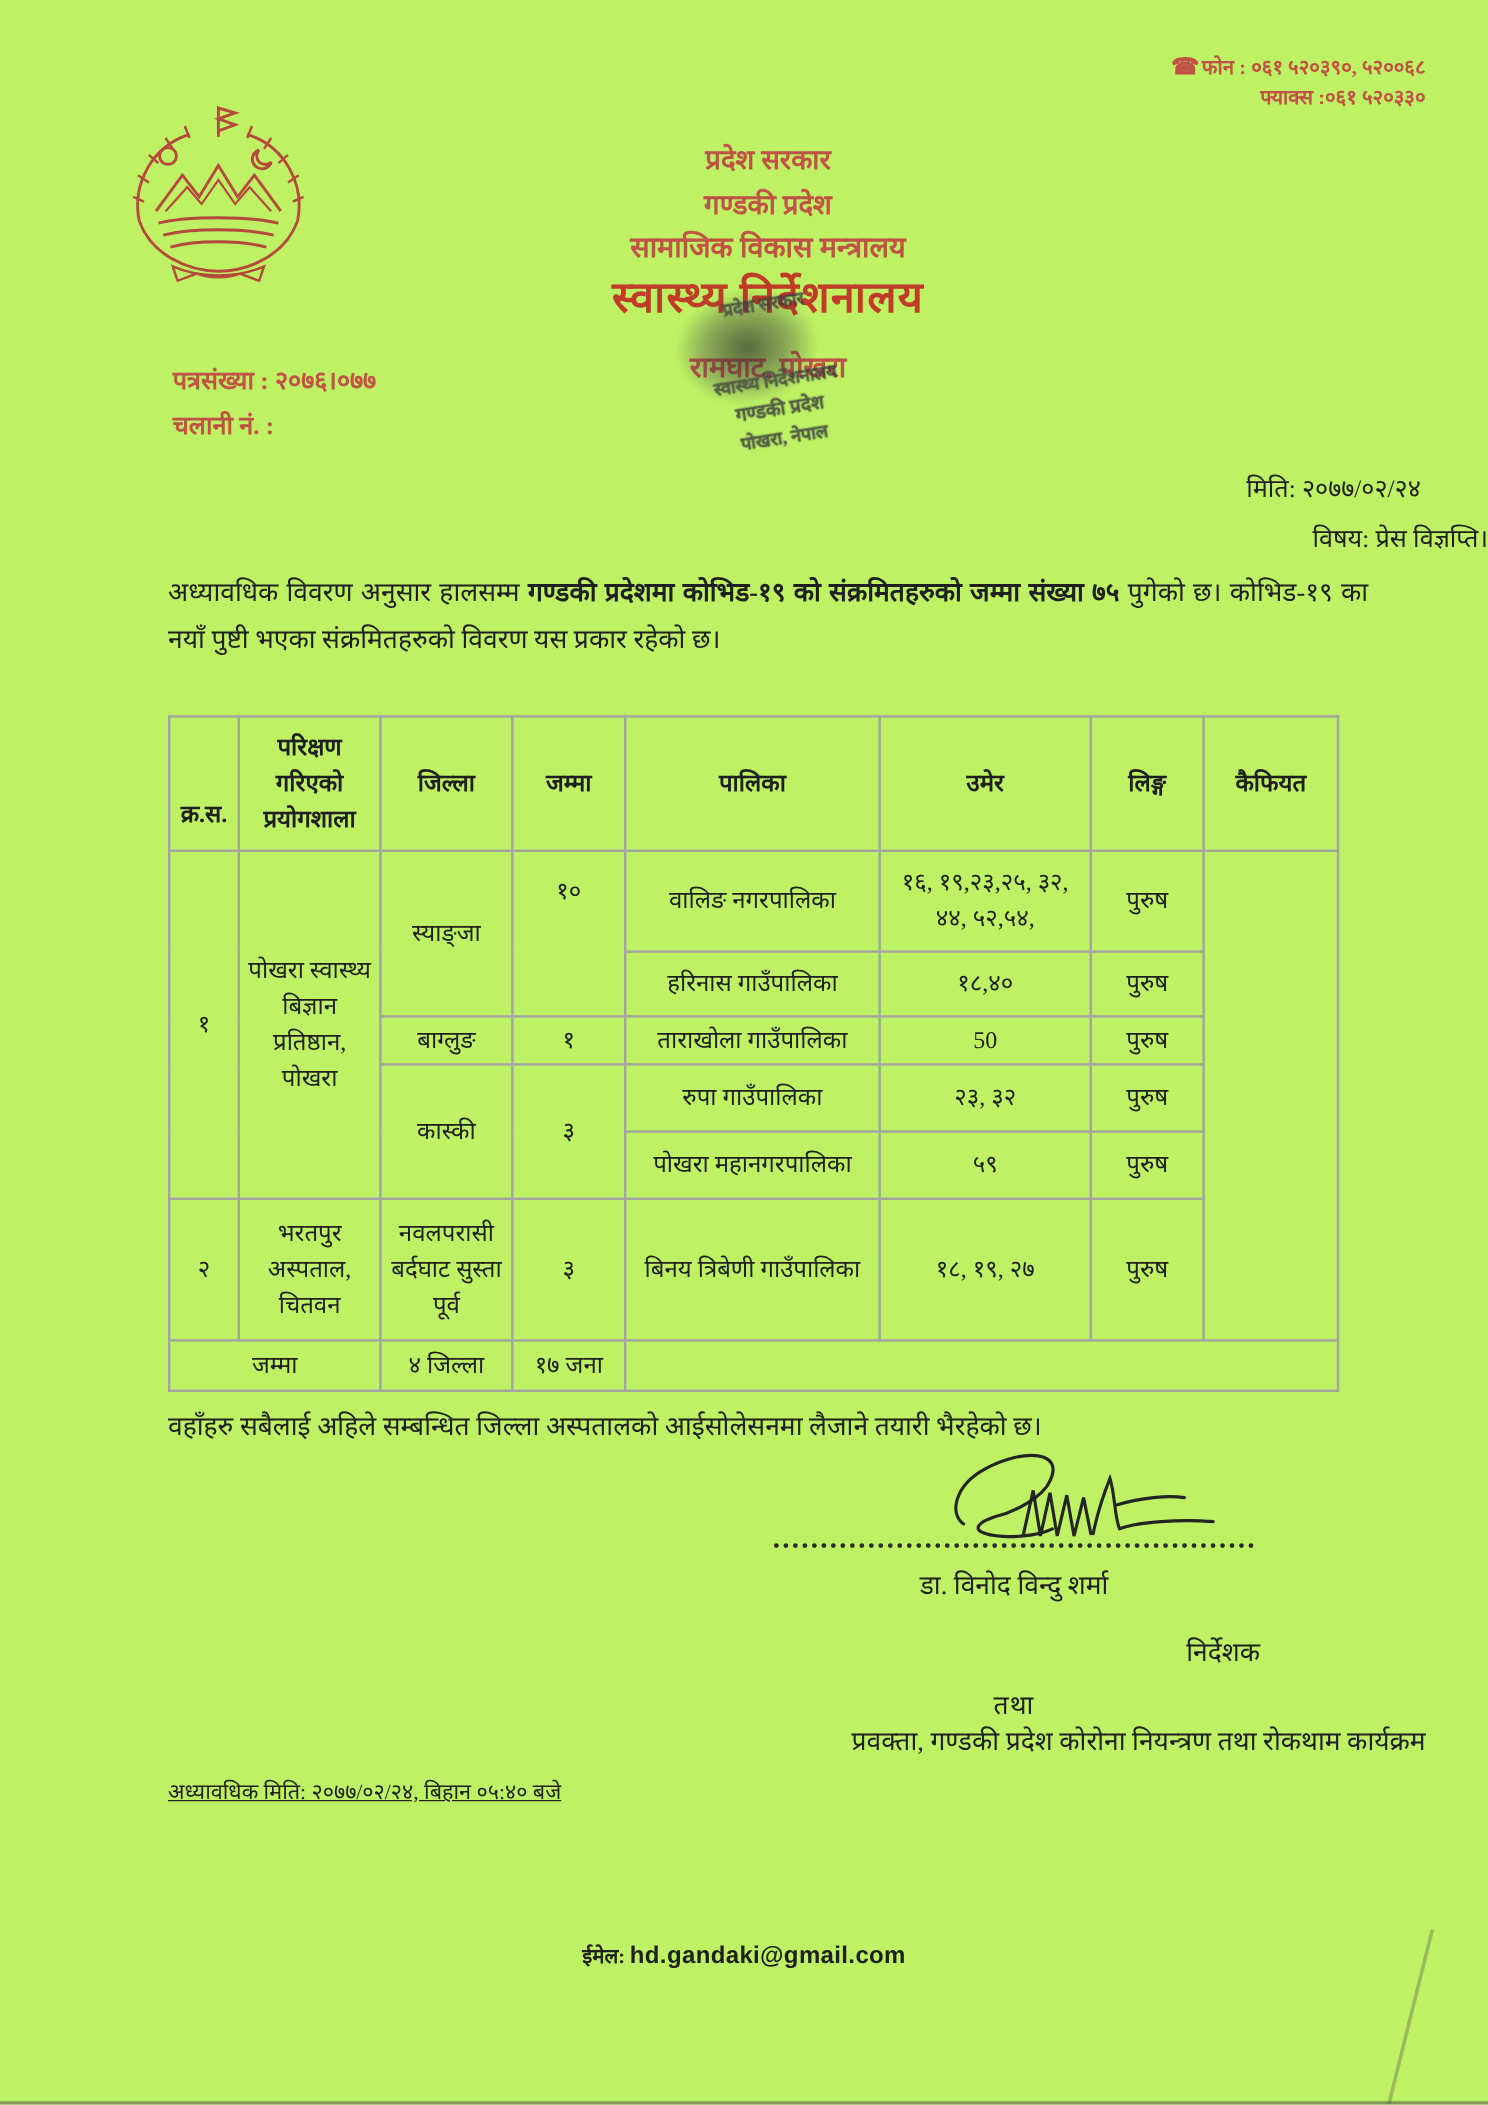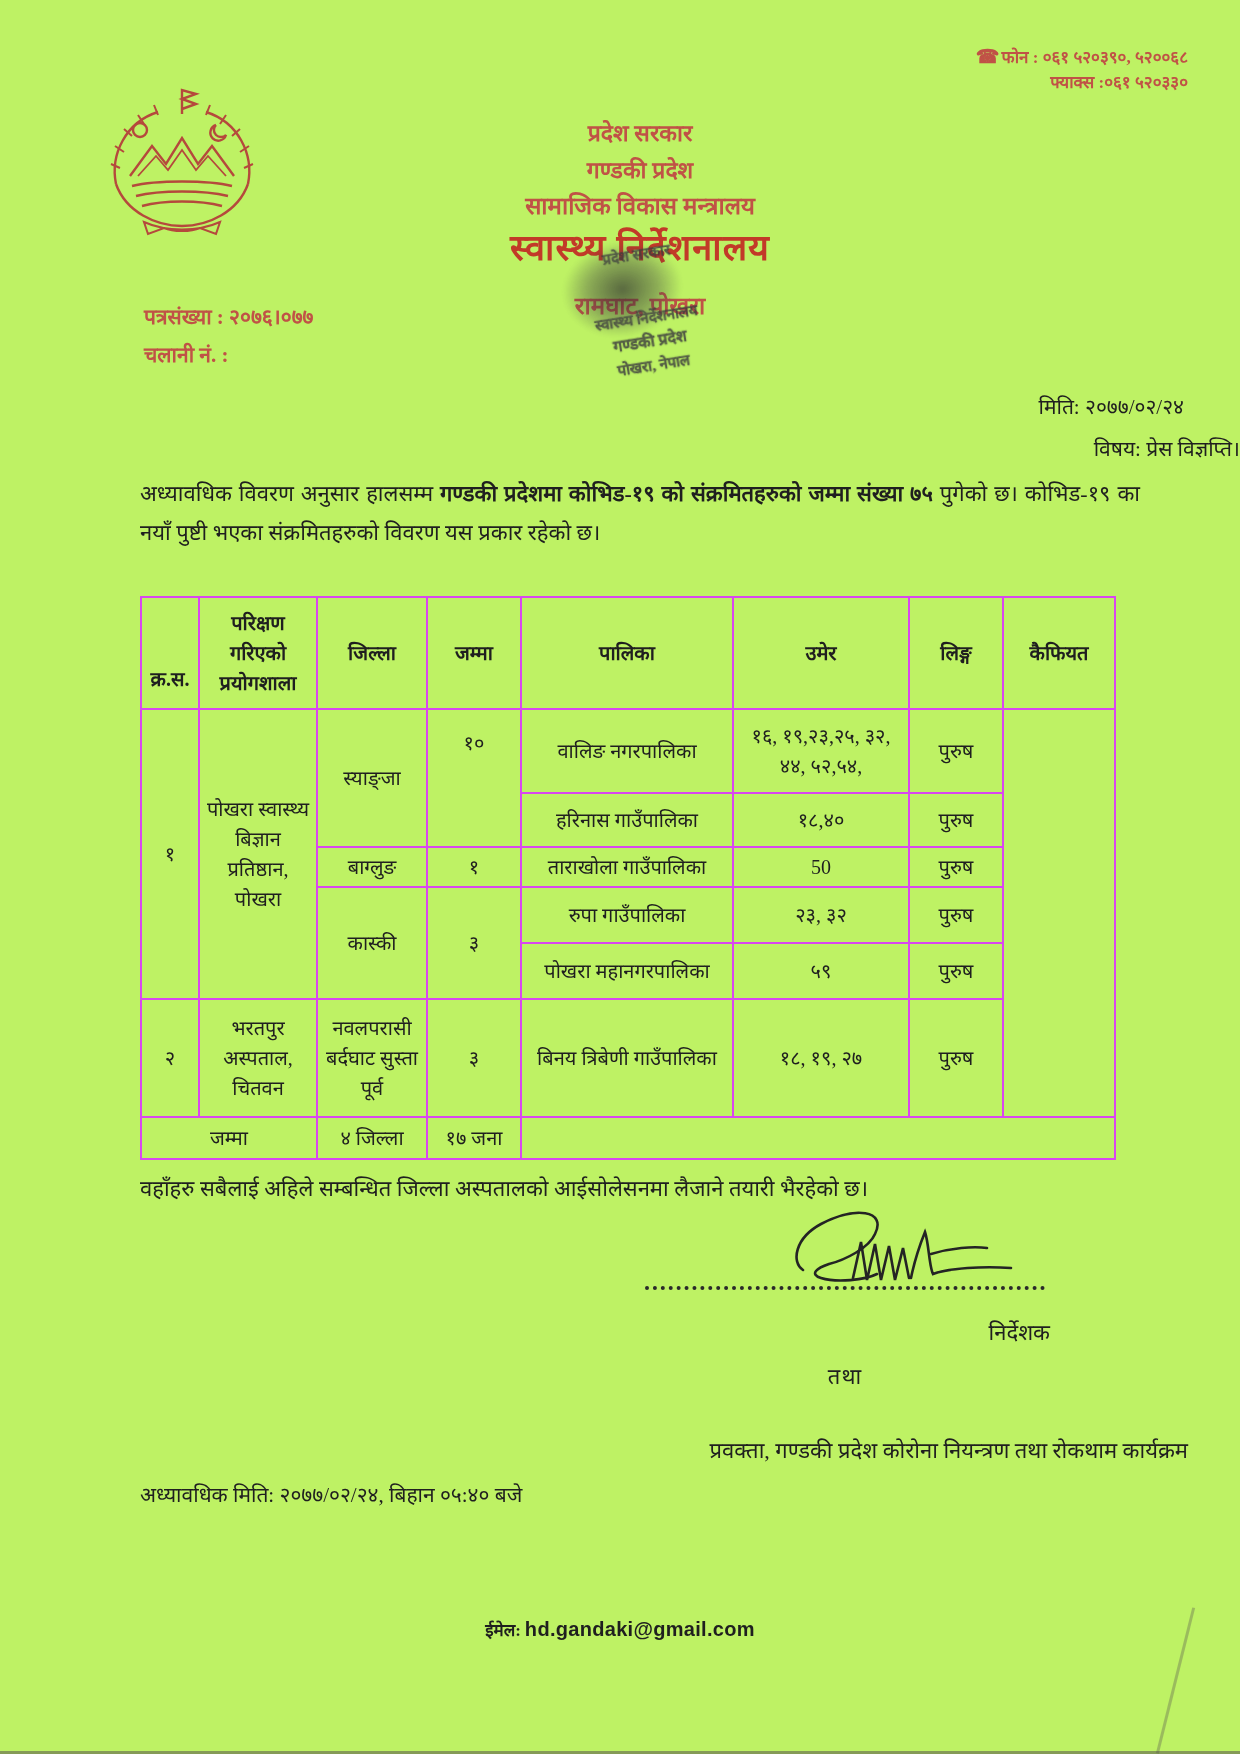--- a/index.html
+++ b/index.html
@@ -41,21 +41,21 @@
   .chalani{position:absolute;left:144px;top:340px;font-size:21px;font-weight:bold;color:#c05246;}
   .date-line{position:absolute;right:56px;top:392px;font-size:21px;}
   .subject{position:absolute;left:0;width:1240px;top:434px;text-align:right;font-size:21px;}
 
   .para{position:absolute;left:140px;top:474px;width:1000px;font-size:22px;line-height:39px;text-align:justify;}
   .para b{font-weight:bold;}
 
   
   table.main{position:absolute;left:140px;top:596px;border-collapse:collapse;table-layout:fixed;}
   table.main th,table.main td{
-    border:2px solid #d946ef;
+    border:2px solid #a3a3a3;
     font-size:20px;line-height:30px;
     text-align:center;vertical-align:middle;
     padding:4px 6px;
     word-break:break-word;
   }
   table.main th{font-weight:bold;}
   th.remark-h{vertical-align:top;text-align:center;}
   td.lab-cell{line-height:36px;}
   tr.hdr{height:112px;}
   tr.r1{height:84px;} tr.r2{height:54px;} tr.r3{height:40px;}
@@ -65,21 +65,21 @@
   .closing{position:absolute;left:140px;top:1172px;width:1000px;font-size:22px;}
 
   .sig-wrap{position:absolute;left:640px;top:1208px;width:410px;text-align:center;}
   .sig-svg{position:relative;left:30px;display:block;margin:0 auto;}
   .sig-dots{border-bottom:4px dotted #2a2a2a;width:400px;margin:-14px auto 0 auto;}
   .sig-name{font-size:22px;margin-top:14px;}
   .sig-role{font-size:22px;margin-top:26px;text-align:right;}
   .sig-and{font-size:22px;margin-top:14px;letter-spacing:1px;}
 
   .spokes{position:absolute;right:52px;top:1434px;font-size:22px;}
-  .updated{position:absolute;left:140px;top:1480px;font-size:21px;}
+  .updated{position:absolute;left:140px;top:1480px;font-size:18px;text-decoration:underline;}
   .email-line{position:absolute;left:0;width:1240px;top:1618px;text-align:center;}
   .email-label{font-size:17px;font-weight:bold;}
   .email-addr{font-family:"Liberation Sans","DejaVu Sans",sans-serif;font-size:20px;font-weight:bold;letter-spacing:.3px;}
 
   .scan-edge-bottom{position:absolute;left:0;bottom:0;width:100%;height:3px;background:#55524e;opacity:.55;}
   .scan-edge-corner{position:absolute;right:-6px;bottom:-10px;width:70px;height:150px;
     border-left:3px solid rgba(90,86,80,.35);transform:rotate(14deg);}
 </style>
 </head>
 <body>
@@ -221,20 +221,21 @@
   <div class="sig-wrap">
     <svg class="sig-svg" width="300" height="92" viewBox="0 0 300 92">
       <g fill="none" stroke="#242424" stroke-width="2.6" stroke-linecap="round">
         <path d="M78 62 C 66 54, 70 30, 96 16 C 130 -2, 162 2, 150 26 C 144 40, 120 52, 104 56 C 92 60, 84 66, 96 70 C 112 75, 140 72, 152 66"></path>
         <path d="M128 70 L136 34 L142 72 L150 36 L156 72 L164 38 L170 72 L178 40 L184 70"></path>
         <path d="M186 70 C 190 50, 196 34, 200 24 C 204 36, 204 58, 208 66 C 224 60, 258 58, 286 60"></path>
         <path d="M206 46 C 226 40, 248 38, 262 40"></path>
       </g>
     </svg>
     <div class="sig-dots"></div>
+    <div class="sig-name">डा. विनोद विन्दु शर्मा</div>
     <div class="sig-role">निर्देशक</div>
     <div class="sig-and">तथा</div>
   </div>
 
   <div class="spokes">प्रवक्ता, गण्डकी प्रदेश कोरोना नियन्त्रण तथा रोकथाम कार्यक्रम</div>
 
   <div class="updated">अध्यावधिक मिति: २०७७/०२/२४, बिहान ०५:४० बजे</div>
 
   <div class="email-line">
     <span class="email-label">ईमेल:</span>

